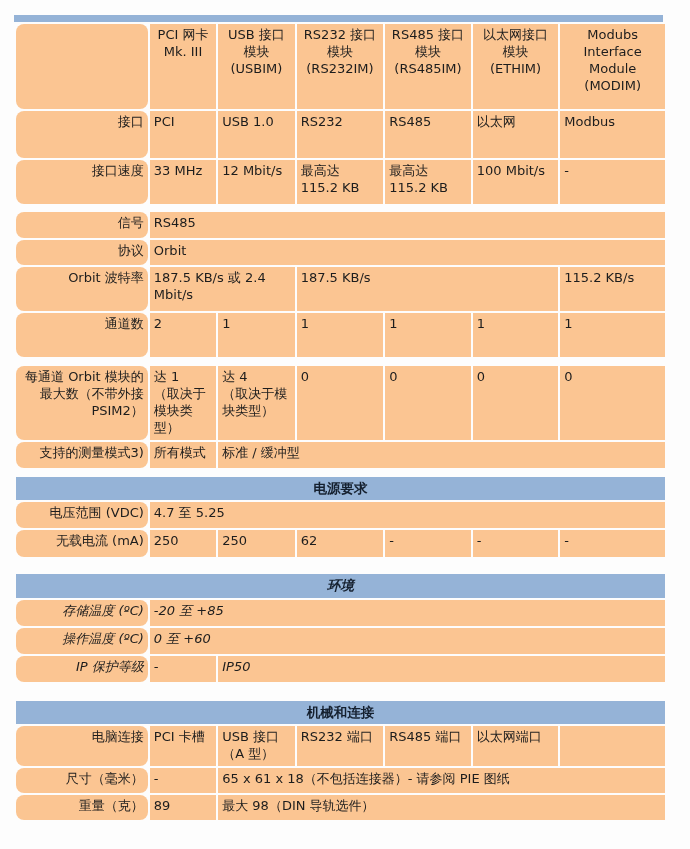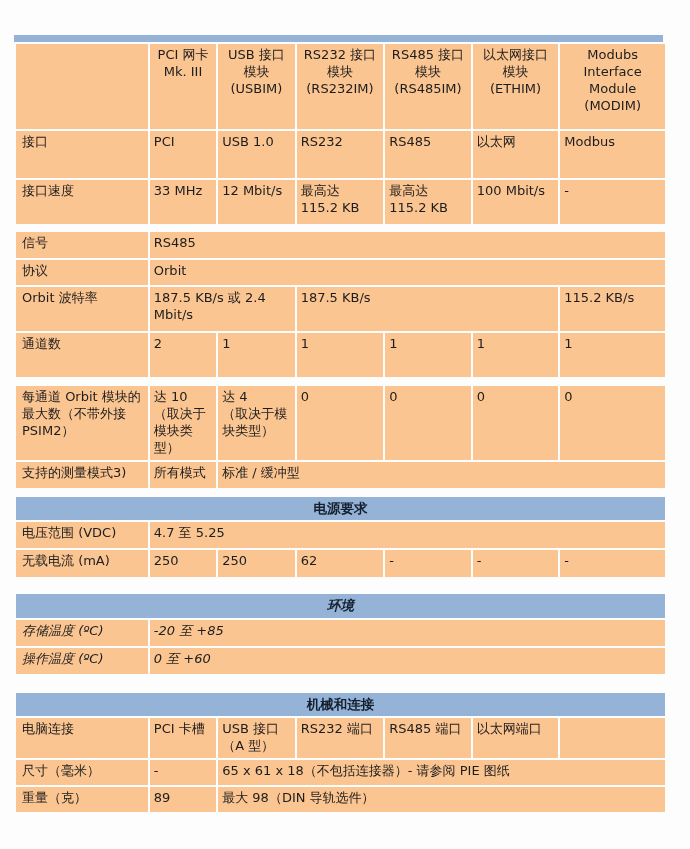--- a/index.html
+++ b/index.html
@@ -1,21 +1,21 @@
 <!DOCTYPE html>
 <html><head>
 <meta charset="utf-8">
 <style>
   html,body{margin:0;padding:0;background:#fdfdfd;}
   body{font-family:"DejaVu Sans","Liberation Sans",sans-serif;color:#1d1d1d;width:690px;height:849px;overflow:hidden;}
-  .wrap{padding:15px 0 16px 14px;margin-top:20px;}
+  .wrap{padding:15px 0 16px 14px;}
   .topbar{width:649px;height:7px;background:#95b3d7;}
   table{border-collapse:separate;border-spacing:2px;table-layout:fixed;width:653px;}
   td{background:#fbc592;font-size:13px;line-height:1.3;padding:3px 4px;vertical-align:top;word-wrap:break-word;}
-  td.lbl{text-align:left;padding-left:6px;}
+  td.lbl{text-align:right;padding-left:6px;border-radius:8px;}
   td.val{}
   td.sec{background:#95b3d7;text-align:center;font-weight:bold;color:#15202f;font-size:13.5px;}
   td.hdr{text-align:center;}
   .b{font-weight:normal;}
   .pre{white-space:pre-line;}
   .mt4{margin-top:4px;} .mt5{margin-top:5px;} .mt13{margin-top:13px;font-style:italic;} .mt15{margin-top:15px;}
 </style>
 </head>
 <body>
 
@@ -106,21 +106,21 @@
         <col style="width:66px">
         <col style="width:76px">
         <col style="width:86px">
         <col style="width:85px">
         <col style="width:85px">
         <col style="width:104px">
       </colgroup>
     <tbody>
         <tr>
       <td class="lbl" style="height:66px">每通道 Orbit 模块的最大数（不带外接 PSIM2）</td>
-      <td class="val pre">达 10
+      <td class="val pre">达 1
 （取决于模块类型）</td>
       <td class="val pre">达 4
 （取决于模块类型）</td>
       <td class="val">0</td>
       <td class="val">0</td>
       <td class="val">0</td>
       <td class="val">0</td>
     </tr>
     <tr>
       <td class="lbl" style="height:20px">支持的测量模式3)</td>
@@ -174,20 +174,25 @@
         <tr>
       <td class="sec" colspan="7" style="height:16px">环境</td>
     </tr>
     <tr>
       <td class="lbl" style="height:20px">存储温度 (ºC)</td>
       <td class="val" colspan="6">-20 至 +85</td>
     </tr>
     <tr>
       <td class="lbl" style="height:20px">操作温度 (ºC)</td>
       <td class="val" colspan="6">0 至 +60</td>
+    </tr>
+    <tr>
+      <td class="lbl" style="height:20px">IP 保护等级</td>
+      <td class="val">-</td>
+      <td class="val" colspan="5">IP50</td>
     </tr>
   </tbody>
     </table>
 
   <table class="mt15">
     <colgroup>
         <col style="width:131px">
         <col style="width:66px">
         <col style="width:76px">
         <col style="width:86px">

